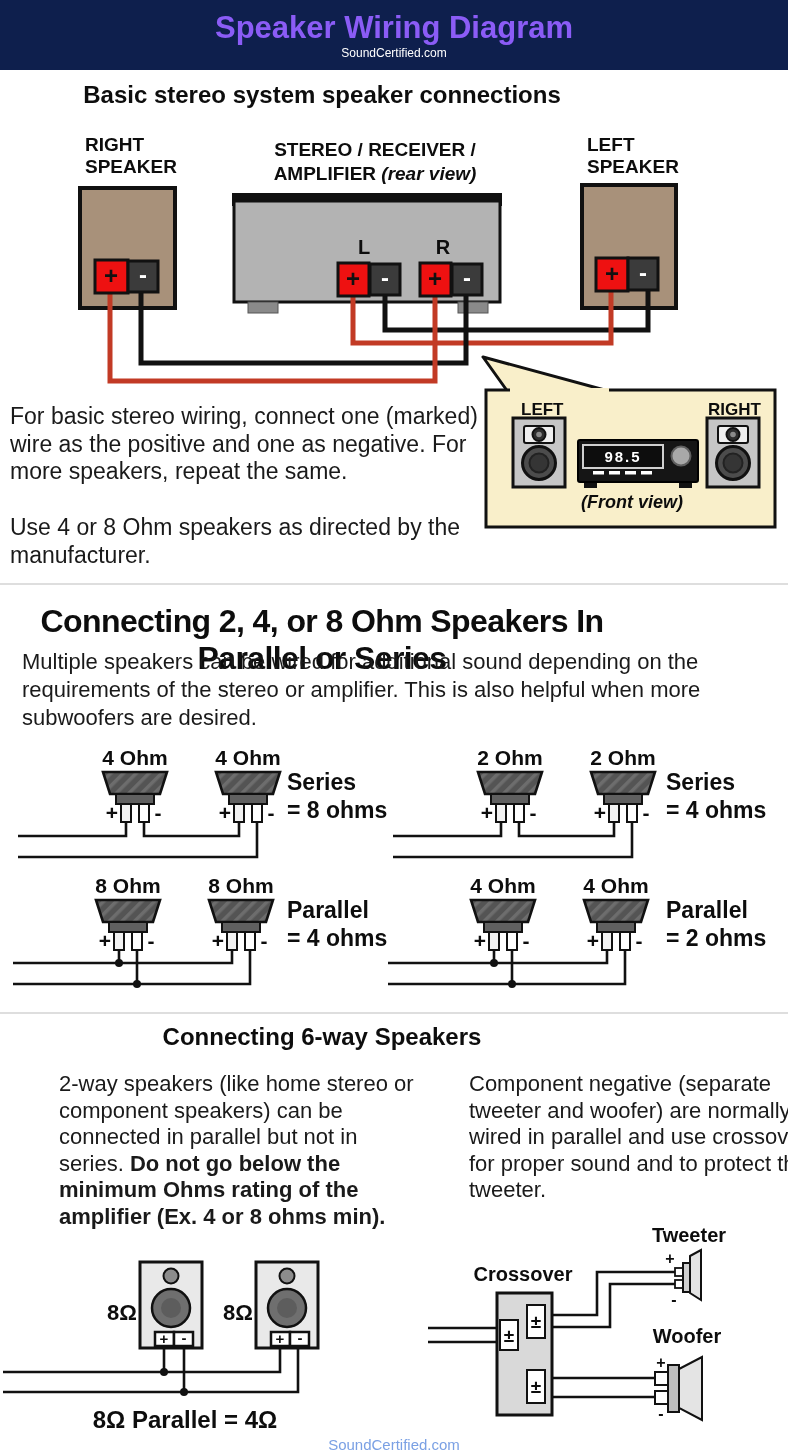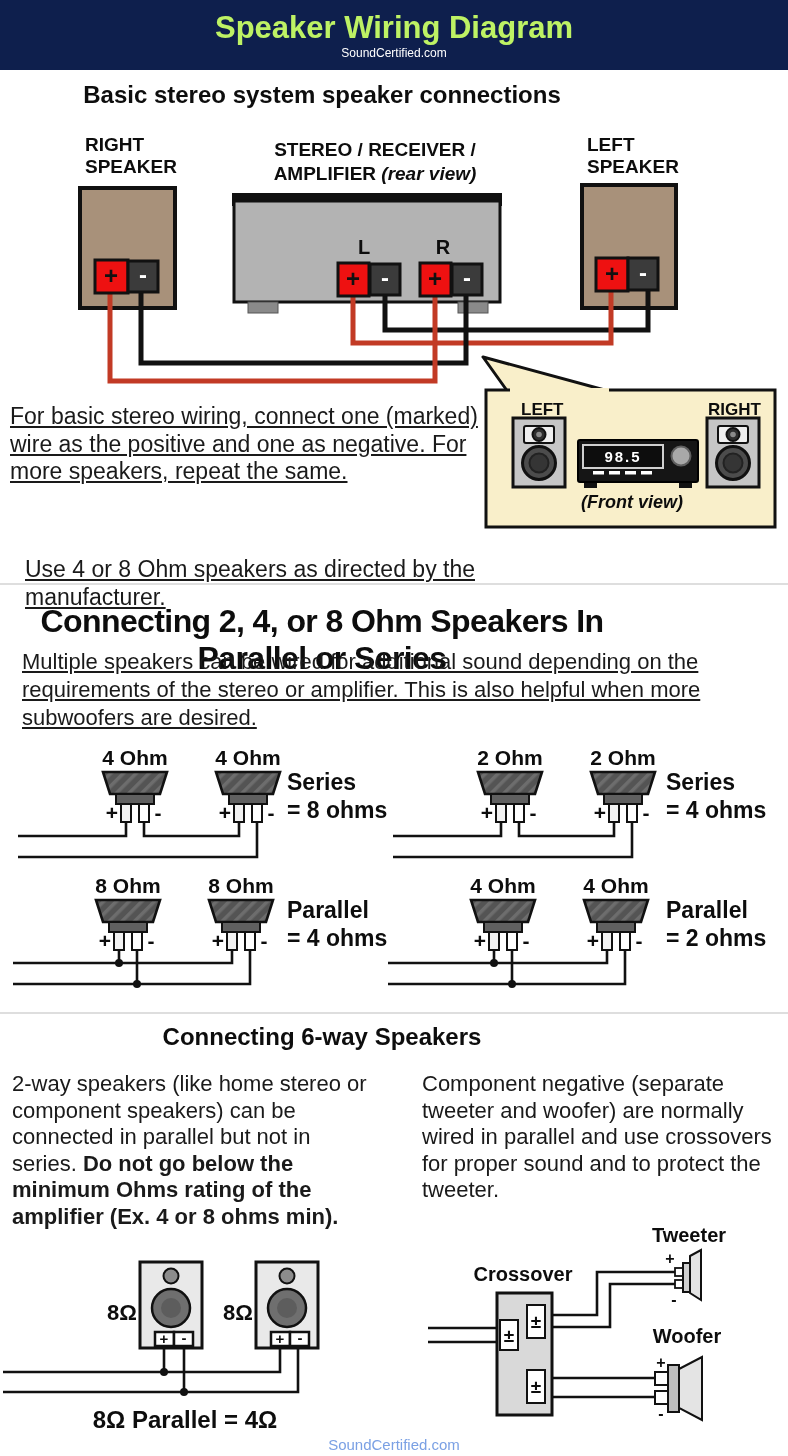--- a/index.html
+++ b/index.html
@@ -1,31 +1,31 @@
 <!DOCTYPE html>
 <html><head>
 <meta charset="utf-8">
 <style>
   html,body{margin:0;padding:0;background:#fff;}
   body{width:788px;height:1456px;position:relative;overflow:hidden;
        font-family:"Liberation Sans", sans-serif;color:#0d0d0d;}
   .abs{position:absolute;}
   #page{position:relative;width:788px;height:1456px;background:#fff;}
   #header{left:0;top:0;width:788px;height:70px;background:#0e1f4d;text-align:center;}
-  #header .title{font-size:31px;font-weight:bold;color:#bef264;line-height:1;margin-top:12px;}
+  #header .title{font-size:31px;font-weight:bold;color:#8b5cf6;line-height:1;margin-top:12px;}
   #header .site{font-size:12px;color:#fff;margin-top:3px;}
   .h2{width:644px;text-align:center;font-weight:bold;color:#0d0d0d;}
   #s1-heading{top:81px;font-size:24px;}
   #s2-heading{top:603px;font-size:32px;letter-spacing:-0.6px;}
   #s3-heading{top:1023px;font-size:24px;}
-  .para{font-size:23px;line-height:27.5px;color:#1a1a1a;text-decoration:underline;}
+  .para{font-size:23px;line-height:27.5px;color:#1a1a1a;}
   #s1-para1{left:10px;top:403px;width:482px;}
-  #s1-para2{left:25px;top:514px;width:482px;margin-top:42px;}
+  #s1-para2{left:10px;top:514px;width:482px;}
   #s2-para{left:22px;top:648px;width:748px;font-size:22px;line-height:28px;}
-  .col{font-size:22px;line-height:26.5px;color:#1a1a1a;}
+  .col{font-size:22px;line-height:26.5px;color:#1a1a1a;margin-left:47px;}
   #s3-col-left{left:12px;top:1071px;width:356px;}
   #s3-col-right{left:422px;top:1071px;width:362px;}
   .divider{left:0;width:788px;height:2px;background:#dedede;}
   svg{position:absolute;left:0;display:block;}
   svg text{font-family:"Liberation Sans", sans-serif;}
   .lbl{font-weight:bold;fill:#0d0d0d;}
   .wire-b{stroke:#111;stroke-width:5;fill:none;}
   .wire-r{stroke:#c23a25;stroke-width:5;fill:none;}
   .wire-t{stroke:#111;stroke-width:2.6;fill:none;}
 </style>

